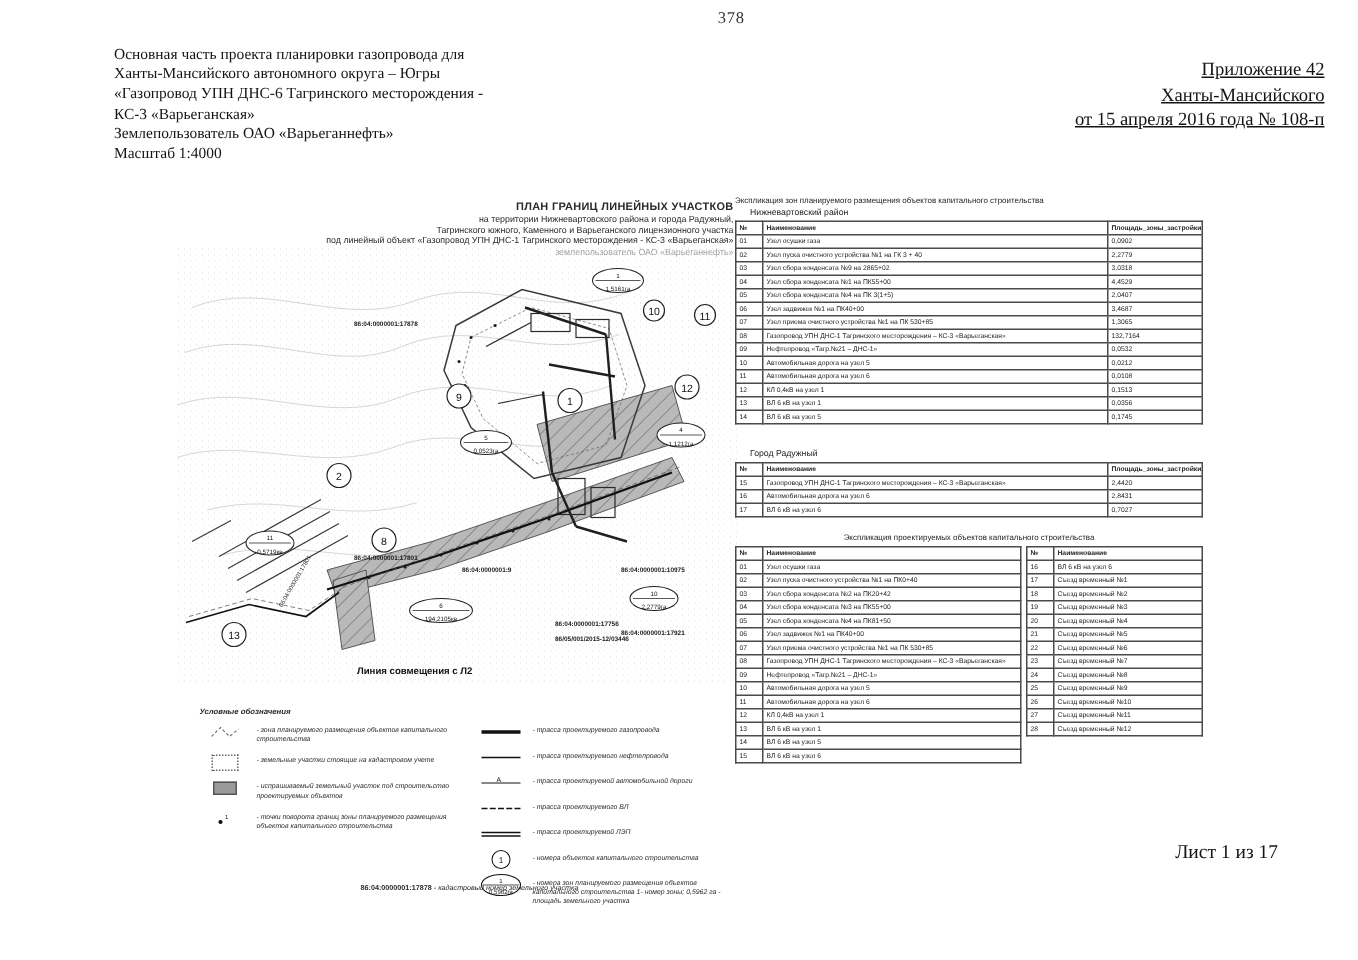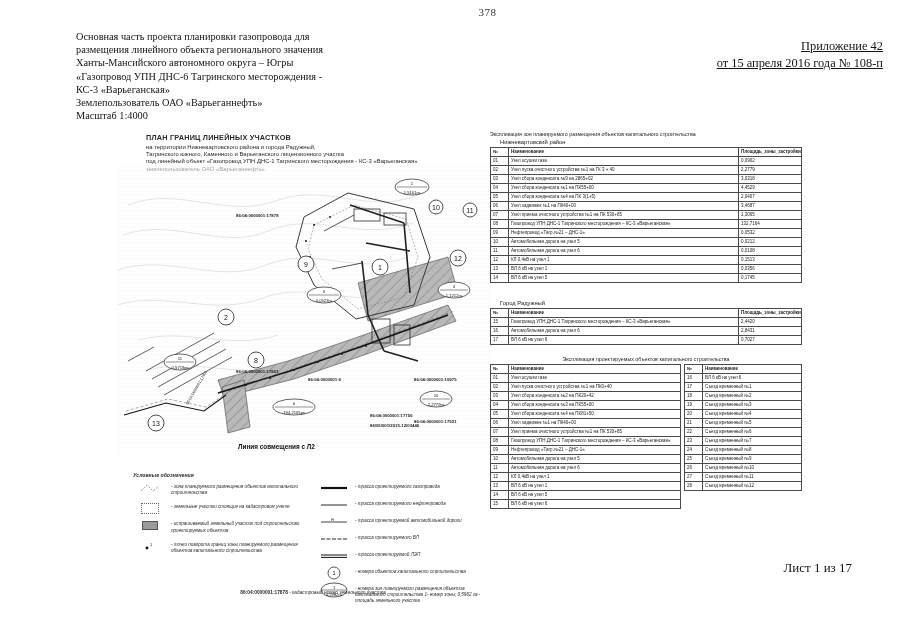--- a/index.html
+++ b/index.html
@@ -16,21 +16,21 @@
     position:absolute;left:76px;top:30px;width:360px;
     font-size:10.3px;line-height:13.2px;color:#141414;
   }
   .hdr-left div{white-space:nowrap;}
   .hdr-right{
     position:absolute;right:22px;top:38px;width:300px;text-align:right;
     font-size:12.4px;line-height:16.6px;color:#141414;text-decoration:underline;
   }
   
   .map-title{
-    position:absolute;left:146px;top:133px;width:360px;text-align:left;
+    position:absolute;left:129px;top:133px;width:360px;text-align:right;
     font-family:"Liberation Sans", sans-serif;color:#2a2a2a;
   }
   .map-title .t1{font-size:7.3px;font-weight:bold;letter-spacing:.2px;}
   .map-title .t2{font-size:5.9px;line-height:7.4px;margin-top:1.5px;}
   
   .map-wrap{position:absolute;left:118px;top:165px;width:375px;height:290px;}
   .map-wrap svg{display:block;}
   
   .legend{position:absolute;left:133px;top:472px;width:360px;
     font-family:"Liberation Sans", sans-serif;font-size:4.6px;color:#2b2b2b;}
@@ -69,30 +69,30 @@
   .hatch-box{width:14px;height:7px;background:#9a9a9a;border:.4px solid #555;}
   .zone-box{width:16px;height:9px;border:.5px dotted #666;}
 </style>
 </head>
 <body>
 
 <div class="pg-num">378</div>
 
 <div class="hdr-left">
   <div>Основная часть проекта планировки газопровода для</div>
-  <div>размещения линейного объекта регионального значения</div>
   <div>Ханты-Мансийского автономного округа – Югры</div>
   <div>«Газопровод УПН ДНС-6 Тагринского месторождения -</div>
   <div>КС-3 «Варьеганская»</div>
   <div>Землепользователь ОАО «Варьеганнефть»</div>
   <div>Масштаб 1:4000</div>
 </div>
 
 <div class="hdr-right">
   <div>Приложение  42</div>
+  <div>Ханты-Мансийского</div>
   <div>от 15 апреля 2016 года № 108-п</div>
 </div>
 
 <div class="map-title">
   <div class="t1">ПЛАН ГРАНИЦ ЛИНЕЙНЫХ УЧАСТКОВ</div>
   <div class="t2">
     <div>на территории Нижневартовского района и города Радужный,</div>
     <div>Тагринского южного, Каменного и Варьеганского лицензионного участка</div>
     <div>под линейный объект «Газопровод УПН ДНС-1 Тагринского месторождения - КС-3 «Варьеганская»</div>
     <div>землепользователь ОАО «Варьеганнефть»</div>

